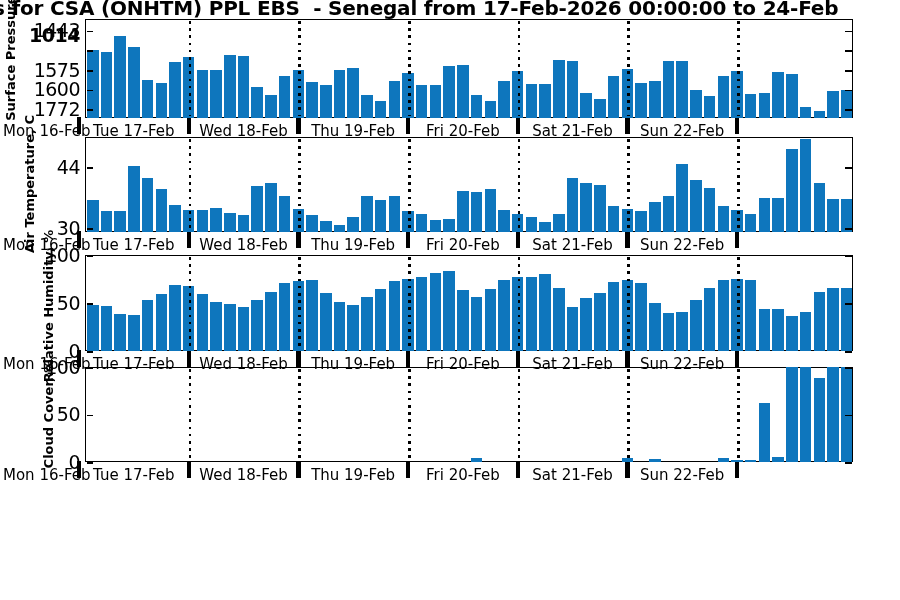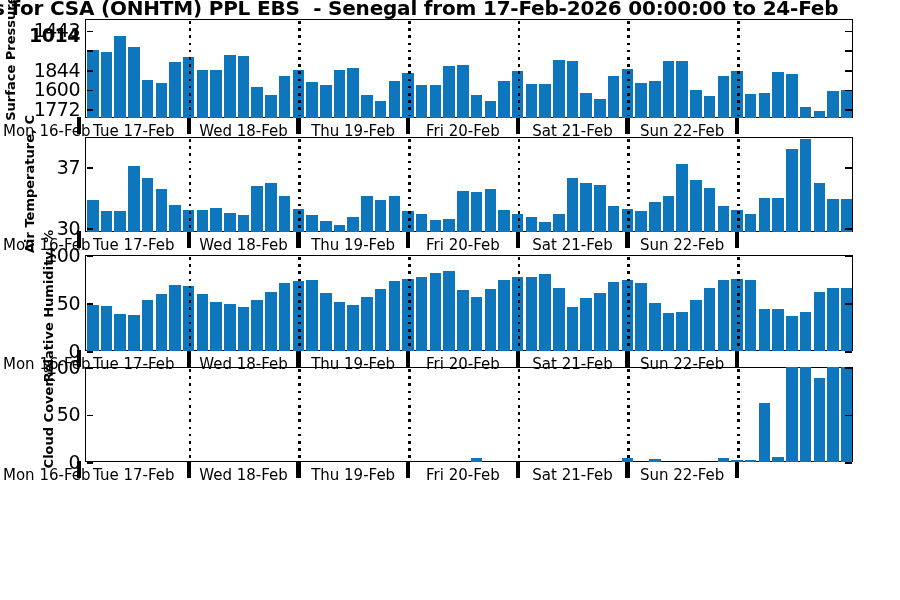--- a/index.html
+++ b/index.html
@@ -102,21 +102,21 @@
       <div class="abs dotline" style="left: 408px; top: 21px; height: 95px;"></div>
       <div class="abs dotline" style="left: 517.7px; top: 21px; height: 95px;"></div>
       <div class="abs dotline" style="left: 627.4px; top: 21px; height: 95px;"></div>
       <div class="abs dotline" style="left: 737px; top: 21px; height: 95px;"></div>
       <div class="abs ytick-label" style="left: 26px; top: 98.7px;">1772</div>
       <div class="abs tickmark" style="left: 86.5px; top: 109.2px; width: 6.5px;"></div>
       <div class="abs tickmark" style="left: 845px; top: 109.2px; width: 6.5px;"></div>
       <div class="abs ytick-label" style="left: 26px; top: 79.1px;">1600</div>
       <div class="abs tickmark" style="left: 86.5px; top: 89.6px; width: 6.5px;"></div>
       <div class="abs tickmark" style="left: 845px; top: 89.6px; width: 6.5px;"></div>
-      <div class="abs ytick-label" style="left: 26px; top: 59.5px;">1844</div>
+      <div class="abs ytick-label" style="left: 26px; top: 59.5px;">1575</div>
       <div class="abs tickmark" style="left: 86.5px; top: 70px; width: 6.5px;"></div>
       <div class="abs tickmark" style="left: 845px; top: 70px; width: 6.5px;"></div>
       <div class="abs ytick-label" style="left: 26px; top: 25px; font-weight: bold;">1014</div>
       <div class="abs tickmark" style="left: 86.5px; top: 50.4px; width: 6.5px;"></div>
       <div class="abs tickmark" style="left: 845px; top: 50.4px; width: 6.5px;"></div>
       <div class="abs ytick-label" style="left: 26px; top: 20.3px;">1443</div>
       <div class="abs tickmark" style="left: 86.5px; top: 30.8px; width: 6.5px;"></div>
       <div class="abs tickmark" style="left: 845px; top: 30.8px; width: 6.5px;"></div>
       <div class="abs ylabel" style="left: 10px; top: 42px;">Surface Pressure, mb</div>
       <div class="abs edge-day-label" style="left: 3px; top: 121.5px;">Mon 16-Feb</div>
@@ -194,21 +194,21 @@
       <div class="abs bar" style="left: 840.9px; top: 199.1px; width: 11.5px; height: 32.9px; background: rgb(14, 118, 189);"></div>
       <div class="abs dotline" style="left: 188.7px; top: 139px; height: 91px;"></div>
       <div class="abs dotline" style="left: 298.3px; top: 139px; height: 91px;"></div>
       <div class="abs dotline" style="left: 408px; top: 139px; height: 91px;"></div>
       <div class="abs dotline" style="left: 517.7px; top: 139px; height: 91px;"></div>
       <div class="abs dotline" style="left: 627.4px; top: 139px; height: 91px;"></div>
       <div class="abs dotline" style="left: 737px; top: 139px; height: 91px;"></div>
       <div class="abs ytick-label" style="left: 26px; top: 217.8px;">30</div>
       <div class="abs tickmark" style="left: 86.5px; top: 228.3px; width: 6.5px;"></div>
       <div class="abs tickmark" style="left: 845px; top: 228.3px; width: 6.5px;"></div>
-      <div class="abs ytick-label" style="left: 26px; top: 156.9px;">37</div>
+      <div class="abs ytick-label" style="left: 26px; top: 156.9px;">44</div>
       <div class="abs tickmark" style="left: 86.5px; top: 167.4px; width: 6.5px;"></div>
       <div class="abs tickmark" style="left: 845px; top: 167.4px; width: 6.5px;"></div>
       <div class="abs ylabel" style="left: 29px; top: 184px;">Air Temperature, C</div>
       <div class="abs edge-day-label" style="left: 3px; top: 235.5px;">Mon 16-Feb</div>
       <div class="abs day-tick" style="left: 76.8px; top: 231px; height: 17px;"></div>
       <div class="abs day-label" style="left: 133.85px; top: 235.5px;">Tue 17-Feb</div>
       <div class="abs day-tick" style="left: 186.5px; top: 231px; height: 17px;"></div>
       <div class="abs day-label" style="left: 243.5px; top: 235.5px;">Wed 18-Feb</div>
       <div class="abs day-tick" style="left: 296.1px; top: 231px; height: 17px;"></div>
       <div class="abs day-label" style="left: 353.15px; top: 235.5px;">Thu 19-Feb</div>

